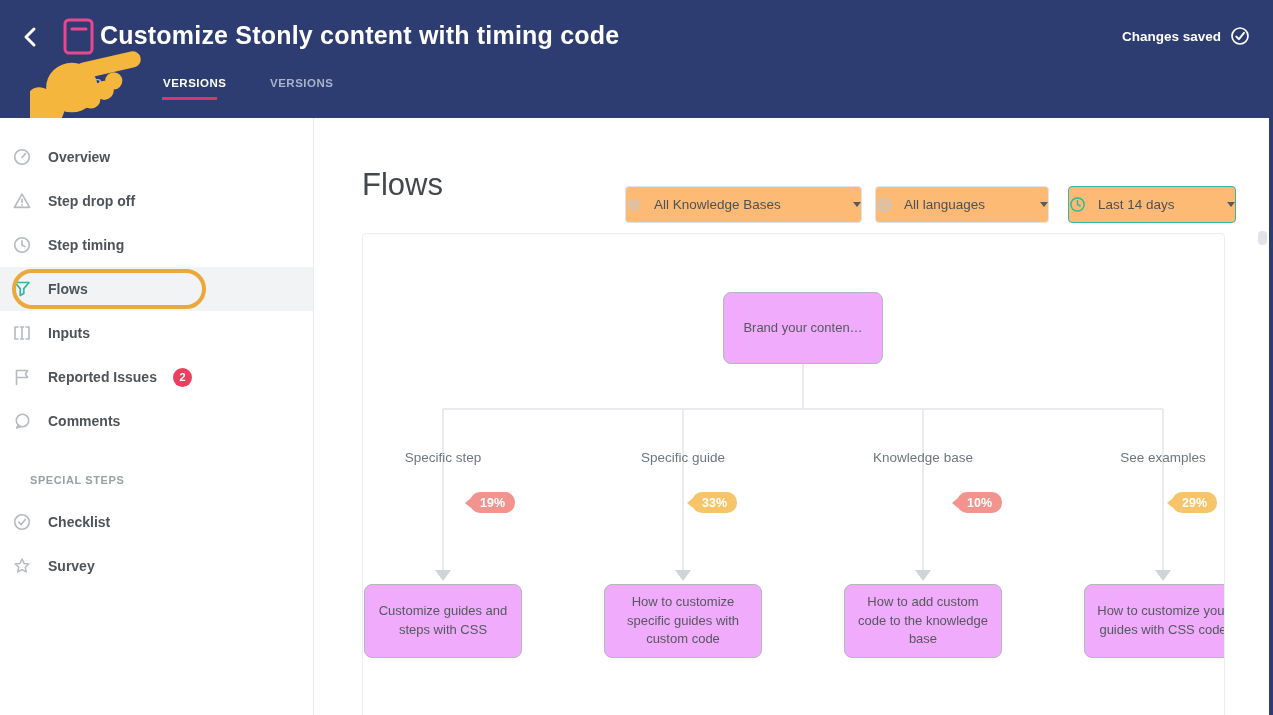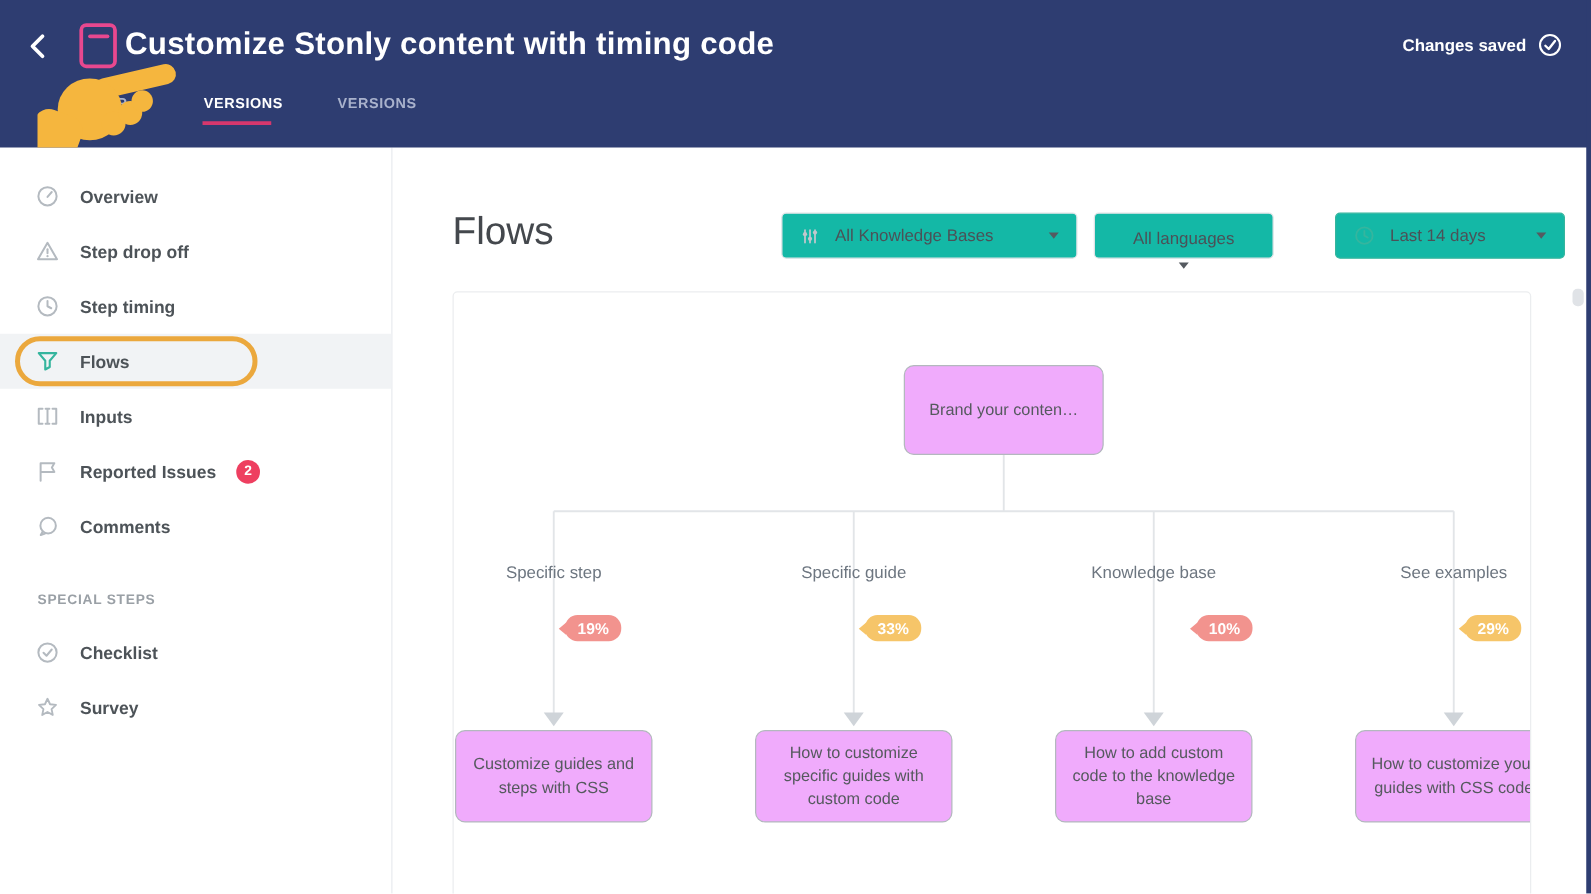--- a/index.html
+++ b/index.html
@@ -19,57 +19,57 @@
   .tab { position:absolute; top:2px; font-size:11.5px; font-weight:700; letter-spacing:.5px; color:#a9b2cc; cursor:pointer; }
   .tab.active { color:#ffffff; }
   .tab-editor { left:56px; }
   .tab-insights { left:163px; }
   .tab-versions { left:270px; }
   .tab-underline { position:absolute; left:162px; top:22px; width:55px; height:3px; background:#d6376d; }
   .hand-pointer { position:absolute; left:30px; top:38px; width:118px; height:80px; z-index:10; pointer-events:none; }
   
   .sidebar { position:absolute; left:0; top:118px; width:314px; height:597px; background:#fff; border-right:1px solid #e9ecef; z-index:3; }
   .side-list { padding-top:17px; }
-  .side-item { position:relative; height:44px; display:flex; align-items:center; padding-left:28px; gap:8px; cursor:pointer; }
+  .side-item { position:relative; height:44px; display:flex; align-items:center; padding-left:12px; gap:8px; cursor:pointer; }
   .side-item.active { background:#f1f3f5; }
   .side-icon { width:20px; height:20px; flex:0 0 20px; display:flex; align-items:center; justify-content:center; }
   .side-label { font-size:14px; font-weight:600; color:#4d5358; margin-left:8px; }
   .count-badge { margin-left:8px; width:19px; height:19px; border-radius:50%; background:#ee3f60; color:#fff;
     font-size:11px; font-weight:700; display:flex; align-items:center; justify-content:center; }
   .annotation-oval { position:absolute; left:12px; top:151px; width:194px; height:40px;
     border:4px solid #eba83d; border-radius:22px; pointer-events:none; z-index:6; }
   .section-label { margin:31px 0 14px 30px; font-size:11px; font-weight:700; letter-spacing:.6px; color:#9aa0a6; }
   
   .main-heading { position:absolute; left:362px; top:167px; font-size:31px; font-weight:400; color:#44484d; z-index:2; }
-  .filter { position:absolute; top:170px; height:37px; background:#14b8a6; border:1px solid #dfe3e6; border-radius:4px;
-    display:flex; align-items:center; padding:0 14px; gap:12px; cursor:pointer; z-index:2; }
+  .filter { position:absolute; top:186px; height:37px; background:#fdba74; border:1px solid #dfe3e6; border-radius:4px;
+    display:flex; align-items:center; padding:0 0; gap:12px; cursor:pointer; z-index:2; }
   .filter-kb { left:625px; width:237px; }
-  .filter-lang { left:875px; width:144px;flex-direction:column; }
-  .filter-date { left:1068px; width:184px; border:1.5px solid #35b59e; }
+  .filter-lang { left:875px; width:174px; }
+  .filter-date { left:1068px; width:168px; border:1.5px solid #35b59e; }
   .filter-label { font-size:13.5px; color:#4b5157; flex:1 1 auto; }
   .caret { width:0; height:0; border-left:4.5px solid transparent; border-right:4.5px solid transparent; border-top:5px solid #555a60; }
   
   .panel { position:absolute; left:362px; top:233px; width:863px; height:500px; background:#fff;
     border:1px solid #ebedef; border-radius:4px; overflow:hidden; z-index:1; }
   .connectors { position:absolute; left:0; top:0; }
   .node { position:absolute; background:#f0abfc; border:1px solid #b3b8be; border-radius:8px;
     display:flex; align-items:center; justify-content:center; text-align:center;
     font-size:13px; color:#55595e; line-height:1.45; padding:8px 12px; cursor:pointer; }
   .node-root { left:360px; top:58px; width:160px; height:72px; }
   .node-leaf { top:350px; width:158px; height:74px; }
   .leaf-0 { left:1px; } .leaf-1 { left:241px; } .leaf-2 { left:481px;padding-left:12px; } .leaf-3 { left:721px; }
   .col-label { position:absolute; top:216px; width:180px; text-align:center; font-size:13.5px; color:#6d7680; }
   .lbl-0 { left:-10px; } .lbl-1 { left:230px; } .lbl-2 { left:470px; } .lbl-3 { left:710px; }
   .pct-badge { position:absolute; top:258px; height:21px; border-radius:10px; color:#fff; font-size:12.5px; font-weight:700;
     display:flex; align-items:center; padding:0 10px; }
   .pct-badge::before { content:""; position:absolute; left:-5px; top:5.5px; width:0; height:0;
     border-top:5px solid transparent; border-bottom:5px solid transparent; }
   .badge-salmon { background:#f2938e; } .badge-salmon::before { border-right:6px solid #f2938e; }
   .badge-amber { background:#f6c569; } .badge-amber::before { border-right:6px solid #f6c569; }
-  .pb-0 { left:89px; } .pb-1 { left:329px; } .pb-2 { left:594px; } .pb-3 { left:809px; }
+  .pb-0 { left:107px; } .pb-1 { left:329px; } .pb-2 { left:594px; } .pb-3 { left:809px; }
   
   .right-strip { position:absolute; left:1269px; top:0; width:4px; height:715px; background:#2e3d71; z-index:20; }
   .scroll-thumb { position:absolute; left:1258px; top:231px; width:9px; height:14px; border-radius:4px; background:#e0e3e7; z-index:2; }
   svg { display:block; }
 </style>
 </head>
 <body>
 
 <div class="app">
 

